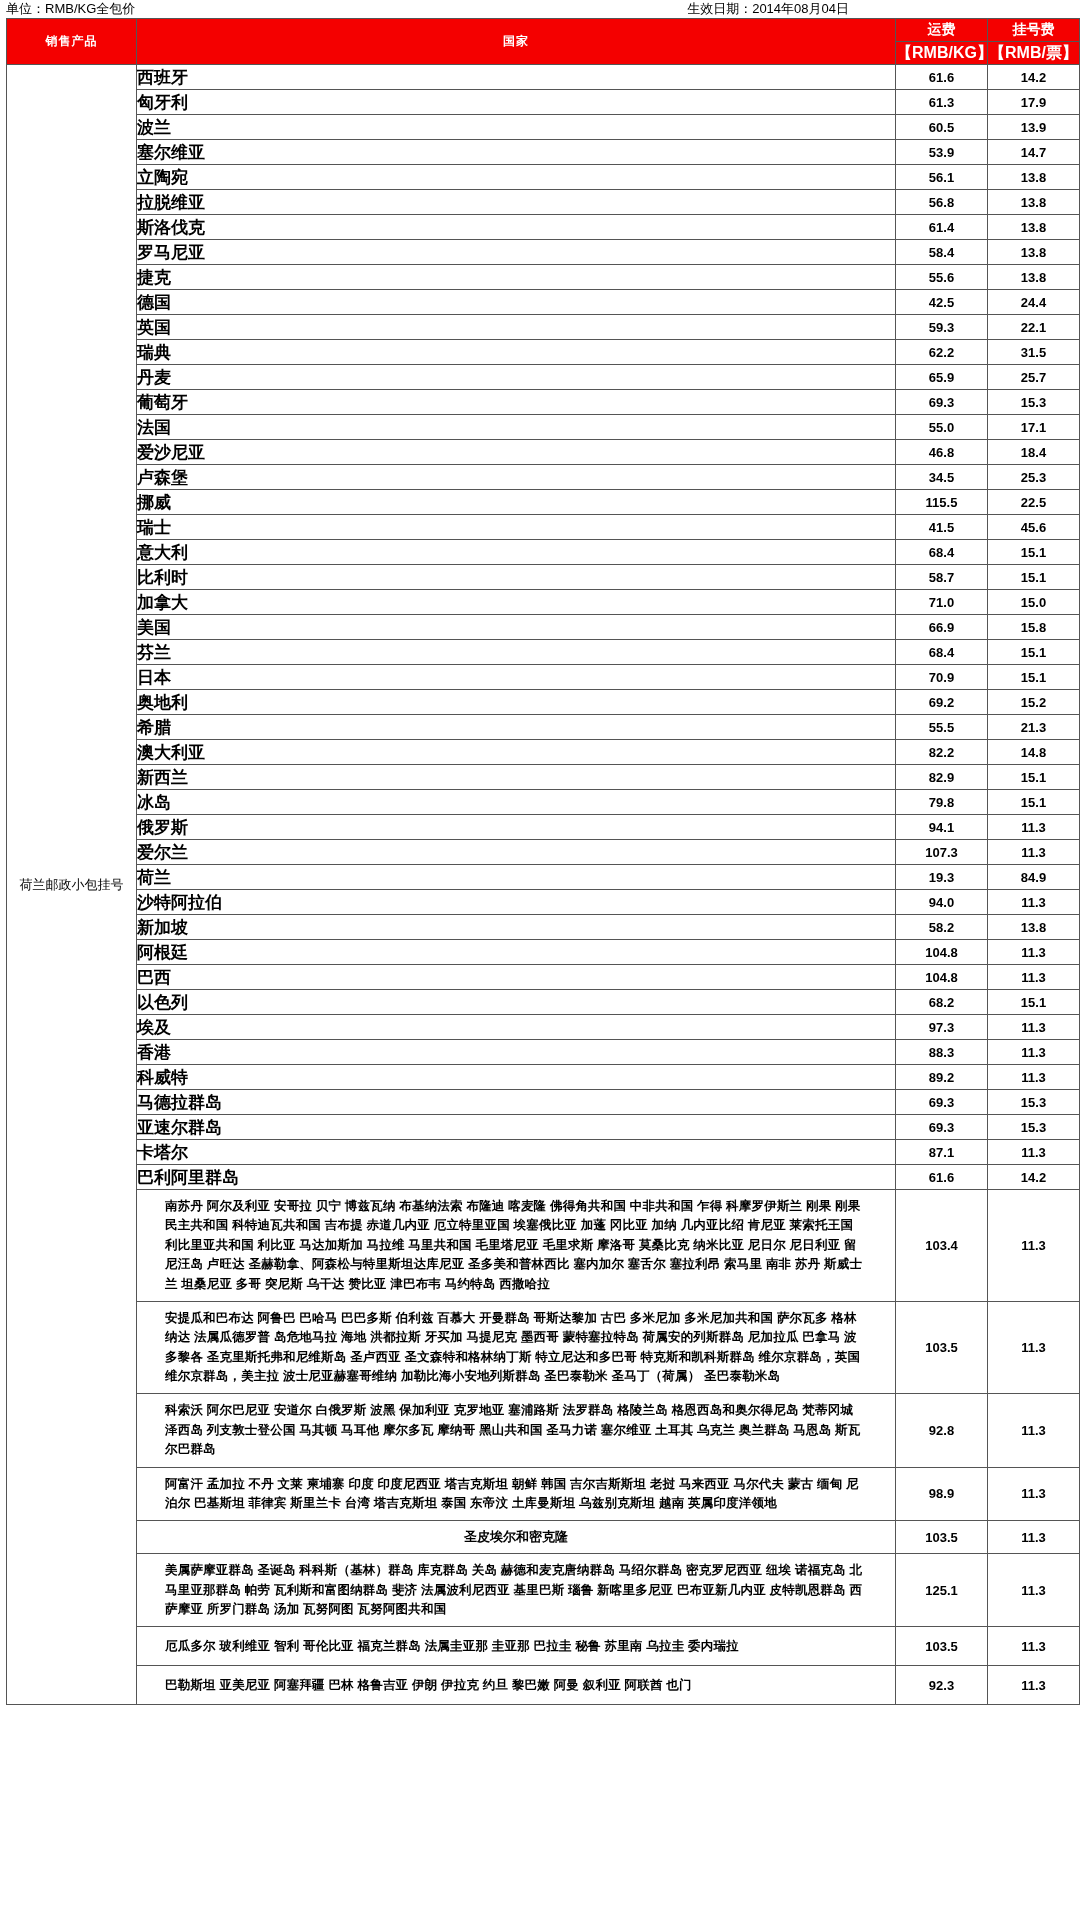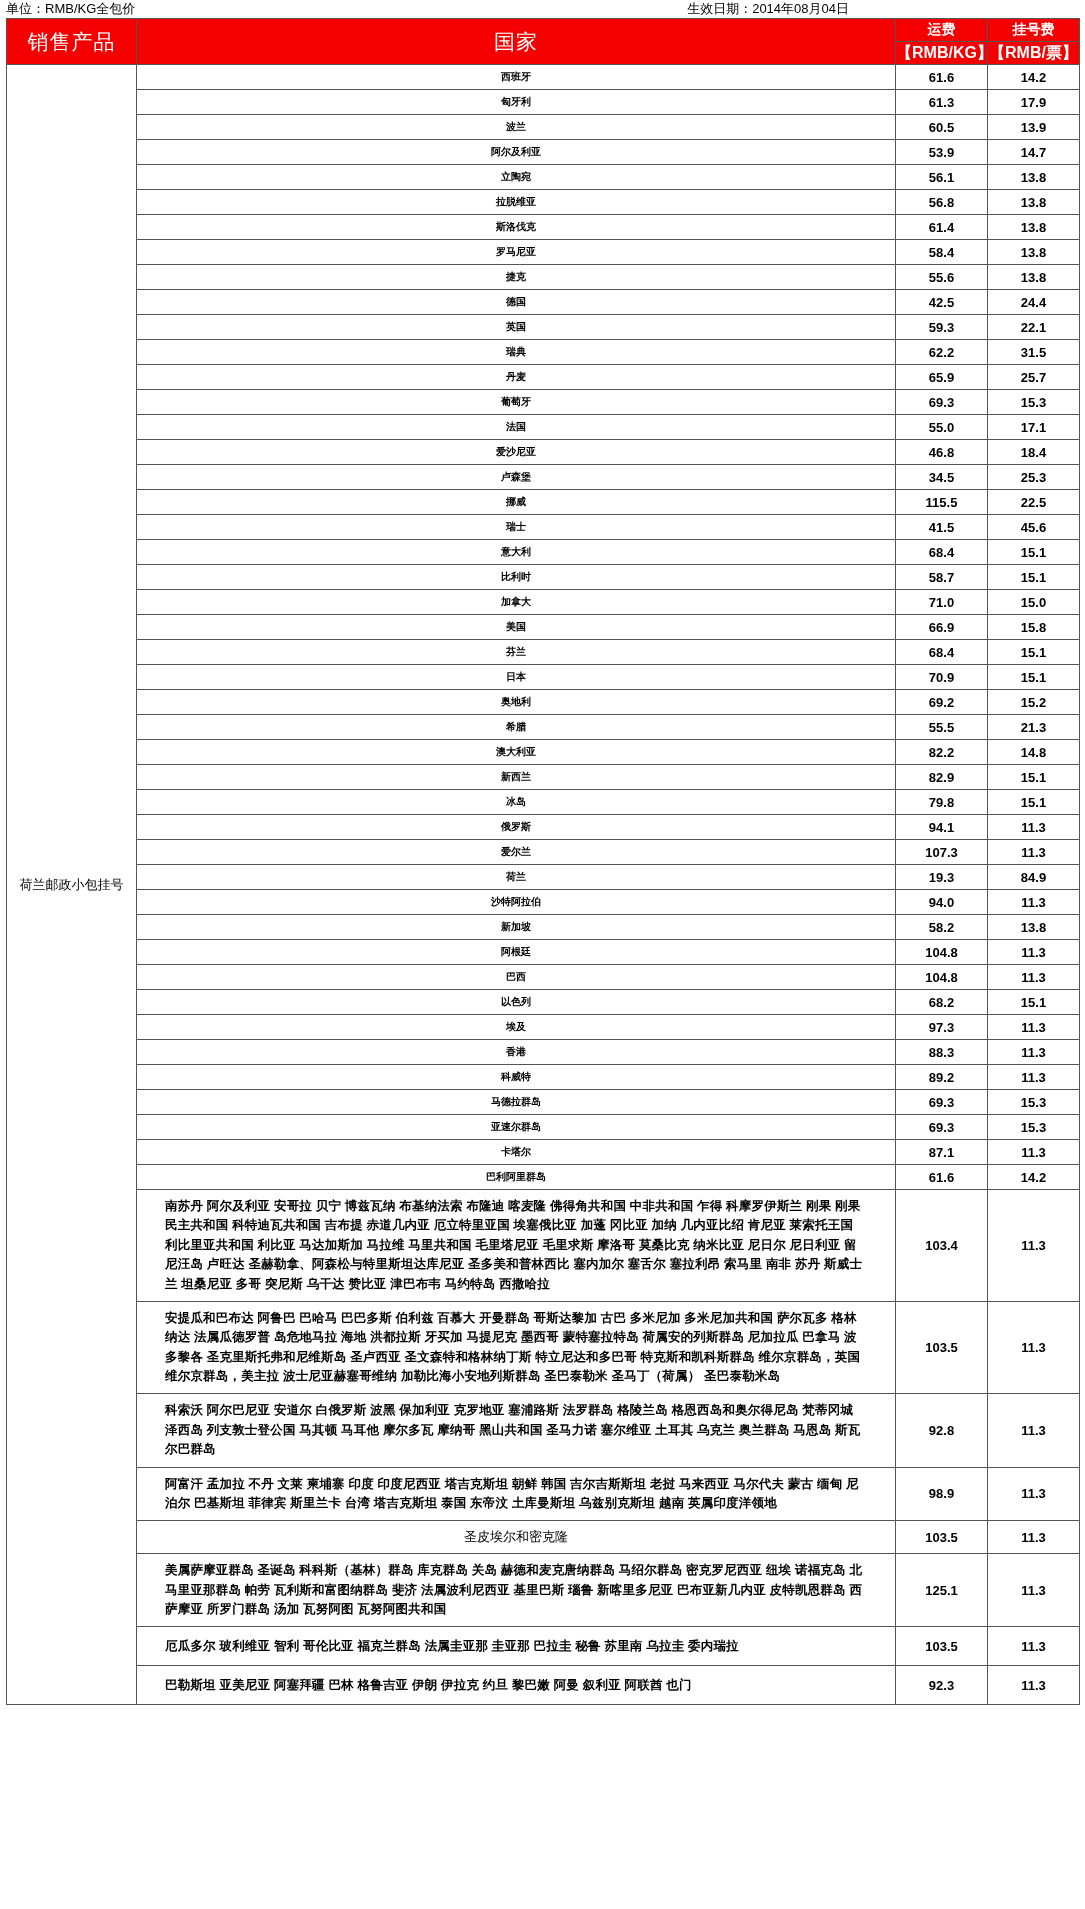--- a/index.html
+++ b/index.html
@@ -35,25 +35,25 @@
     table-layout: fixed;
   }
   table.main td, table.main th {
     border: 1px solid #555;
     padding: 0;
   }
   
   .hdr {
     background: #f40000;
     color: #ffffff;
-    font-weight: normal;
+    font-weight: bold;
     text-align: center;
     vertical-align: middle;
     height: 44px;
-    font-size: 21px;
+    font-size: 12px;
     letter-spacing: 1px;
   }
   .hdr-sub {
     background: #f40000;
     color: #ffffff;
     font-weight: bold;
     text-align: center;
     vertical-align: middle;
     font-size: 16px;
     height: 22px;
@@ -70,23 +70,22 @@
   }
   .prodcell {
     text-align: center;
     vertical-align: middle;
     font-size: 13px;
     color: #000;
     width: 130px;
     margin-top: 36px;
   }
   td.country {
-    text-align: center;
-    vertical-align: middle;
-    font-size: 10px;
+    vertical-align: middle;
+    font-size: 17px;
     font-weight: bold;
     color: #000;
     height: 24px;
   }
   td.num {
     text-align: center;
     vertical-align: middle;
     font-size: 13px;
     font-weight: bold;
     color: #000;
@@ -95,21 +94,21 @@
   td.country.block {
     font-size: 12.5px;
     font-weight: bold;
     line-height: 1.55;
     text-align: left;
     padding: 7px 28px;
     letter-spacing: 0.2px;
   }
   td.country.blockcenter {
     font-size: 13px;
-    font-weight: normal;
+    font-weight: bold;
     text-align: center;
     padding: 4px 10px;
   }
   col.c-prod { width: 130px; }
   col.c-country { width: 759px; }
   col.c-num { width: 92px; }
 </style>
 </head>
 <body>
 
@@ -149,21 +148,21 @@
           <td class="country"><span>匈牙利</span></td>
           <td class="num"><span>61.3</span></td>
           <td class="num"><span>17.9</span></td>
         </tr>
         <tr>
           <td class="country"><span>波兰</span></td>
           <td class="num"><span>60.5</span></td>
           <td class="num"><span>13.9</span></td>
         </tr>
         <tr>
-          <td class="country"><span>阿尔及利亚</span></td>
+          <td class="country"><span>塞尔维亚</span></td>
           <td class="num"><span>53.9</span></td>
           <td class="num"><span>14.7</span></td>
         </tr>
         <tr>
           <td class="country"><span>立陶宛</span></td>
           <td class="num"><span>56.1</span></td>
           <td class="num"><span>13.8</span></td>
         </tr>
         <tr>
           <td class="country"><span>拉脱维亚</span></td>

